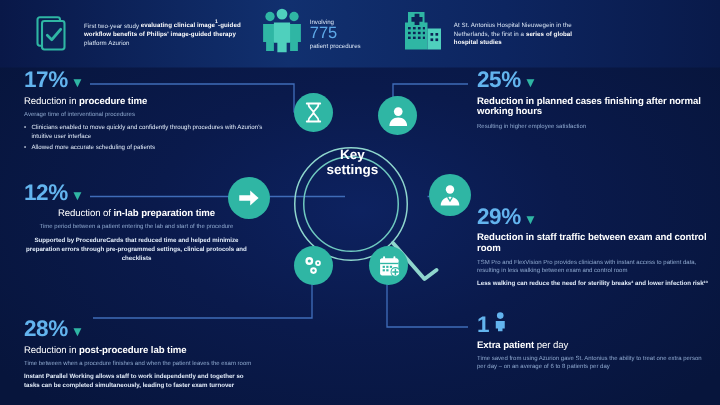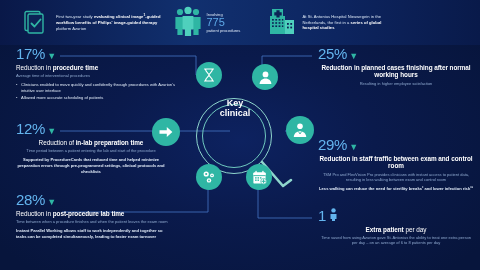--- a/index.html
+++ b/index.html
@@ -24,34 +24,34 @@
   .hi1 { width:200px; padding-left:56px; }
   .hi2 { width:118px; }
   .hi3 { width:162px; }
   .hdr-txt { font-size:4.1px; line-height:1.45; color:#dce8f7; letter-spacing:.05px; }
   .hdr-txt b { color:#ffffff; font-weight:bold; }
   .hdr-num { font-size:11px; color:#5ea9e8; line-height:1.05; font-weight:normal; }
   .hdr-lbl { font-size:4.1px; color:#dce8f7; }
 
   
   .stat { position:absolute; }
-  .pct { font-size:15px; color:#63b4ee; font-weight:normal; letter-spacing:-.3px;
+  .pct { font-size:15px; color:#63b4ee; font-weight:bold; letter-spacing:-.3px;
          line-height:1; display:flex; align-items:baseline; gap:2px; }
   .pct .arw { font-size:9px; color:#2fb6a4; line-height:1; }
   .hl { font-size:6.4px; font-weight:bold; color:#ffffff; line-height:1.22; margin-top:2.5px;
         letter-spacing:-.05px; }
   .hl .lt { font-weight:normal; }
   .sub { font-size:4px; color:#8fa9cf; line-height:1.35; margin-top:1.5px; }
   .body { font-size:4.1px; color:#e2ecf9; line-height:1.42; margin-top:4px; }
   .body.b { font-weight:bold; }
   ul.bl { list-style:none; margin-top:4px; }
   ul.bl li { font-size:4.1px; color:#e2ecf9; line-height:1.4; padding-left:5px;
              position:relative; margin-bottom:1.5px; }
   ul.bl li:before { content:"•"; position:absolute; left:0; color:#e2ecf9; }
-  .ralign { text-align:center; }
+  .ralign { text-align:left; }
 
   
   svg.wires { position:absolute; left:0; top:0; width:480px; height:270px; pointer-events:none; }
 
   
   .bub { position:absolute; border-radius:50%; background:#2fb6a4;
          display:flex; align-items:center; justify-content:center; }
   .bub svg { display:block; }
 
   
@@ -146,21 +146,21 @@
   </svg>
 
   <svg class="wires">
     <path d="M262 162 L283 186 L291 180" stroke="#8fd6cd" stroke-width="2.6" fill="none" stroke-linecap="round" stroke-linejoin="round"></path>
   </svg>
   <div class="mag">
     <div class="ring"></div>
     <div class="ring2"></div>
     <div class="keytxt">
       <span>Key</span>
-      <span>clinical</span>
+      <span>settings</span>
     </div>
   </div>
 
   <div class="bub" style="left:196px;top:62px;width:26px;height:26px;">
     <svg width="14" height="14" viewBox="0 0 14 14">
         <path d="M2.5 1h9M2.5 13h9M3.5 1c0 3.5 3.5 4.3 3.5 6s-3.5 2.5-3.5 6M10.5 1c0 3.5-3.5 4.3-3.5 6s3.5 2.5 3.5 6" stroke="#ffffff" stroke-width="1.2" fill="none" stroke-linecap="round"></path>
       </svg>
   </div>
 
   <div class="bub" style="left:252px;top:64px;width:26px;height:26px;">
@@ -242,21 +242,21 @@
       <span class="arw">▼</span>
     </div>
     <div class="hl">
       <span class="lt">Reduction of</span>
       <span>in-lab preparation time</span>
     </div>
     <div class="sub">Time period between a patient entering the lab and start of the procedure</div>
     <div class="body b">Supported by ProcedureCards that reduced time and helped minimize preparation errors through pre-programmed settings, clinical protocols and checklists</div>
   </div>
 
-  <div class="stat" style="left:16px;top:192px;width:158px;">
+  <div class="stat" style="left:16px;top:212px;width:158px;">
     <div class="pct">
       <span>28%</span>
       <span class="arw">▼</span>
     </div>
     <div class="hl">
       <span class="lt">Reduction in</span>
       <span>post-procedure lab time</span>
     </div>
     <div class="sub">Time between when a procedure finishes and when the patient leaves the exam room</div>
     <div class="body b">Instant Parallel Working allows staff to work independently and together so tasks can be completed simultaneously, leading to faster exam turnover</div>

